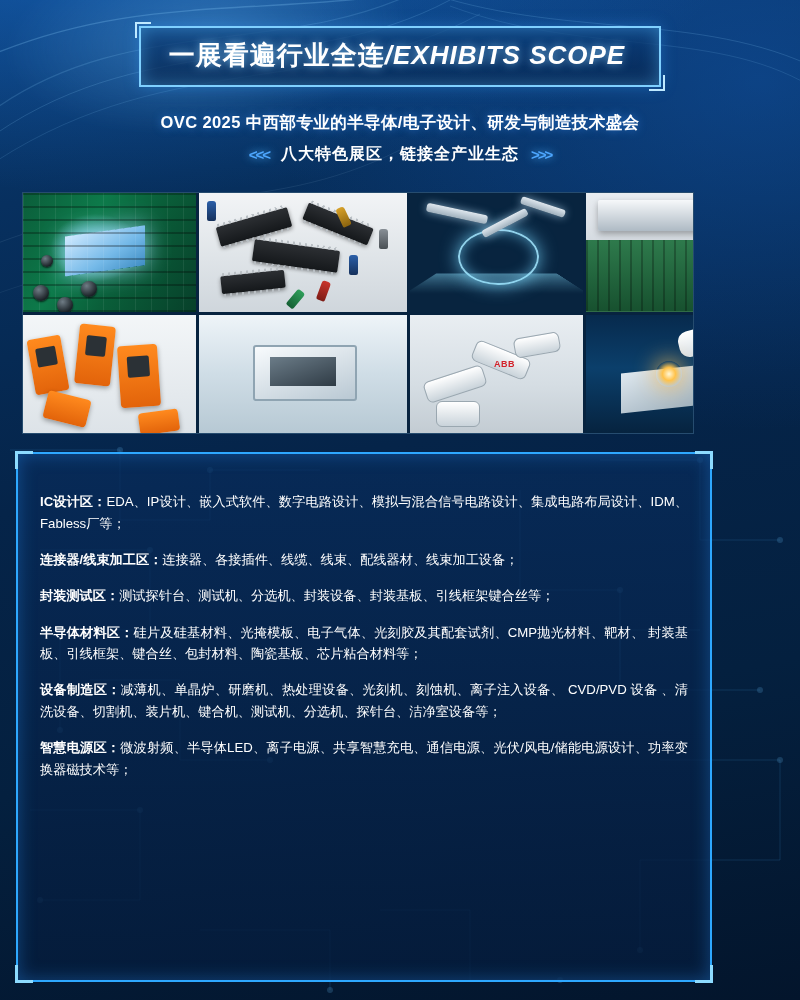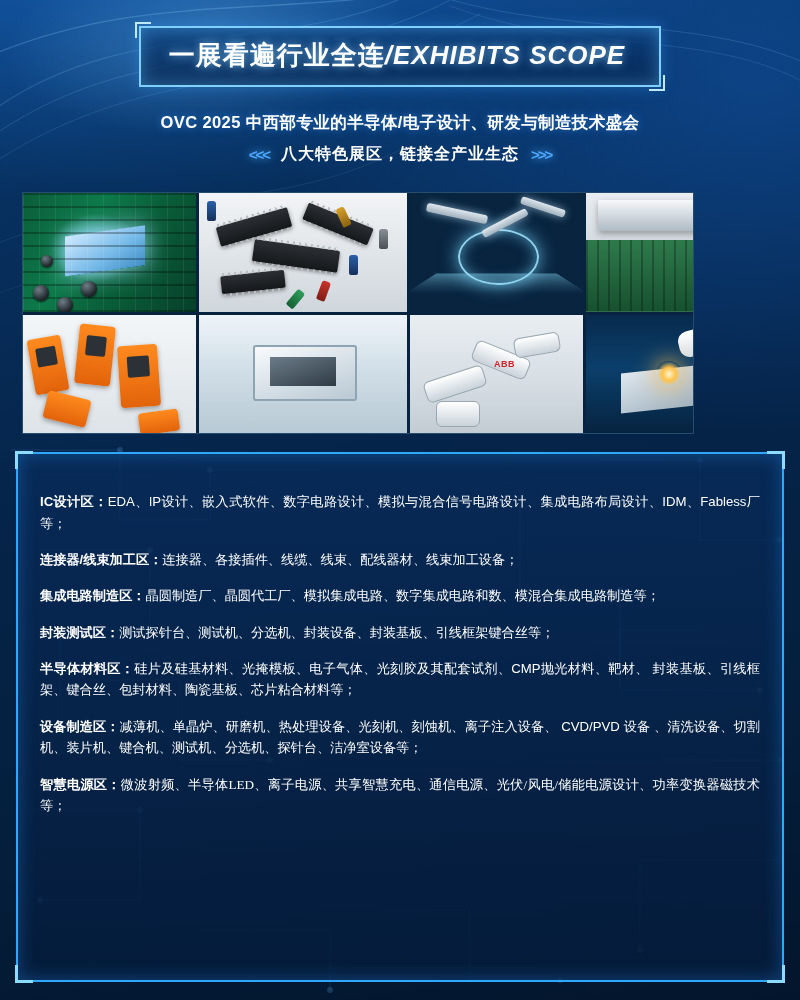--- a/index.html
+++ b/index.html
@@ -316,21 +316,21 @@
     position: absolute;
     background: linear-gradient(180deg, #ffffff, #d7dfe6);
     border-radius: 10px 4px 4px 10px;
   }
 
   
   .panel {
     position: absolute;
     left: 16px;
     top: 452px;
-    width: 768px;
+    width: 696px;
     height: 530px;
     border: 2px solid #2ea8ff;
     background: linear-gradient(180deg, rgba(8,44,92,0.72), rgba(5,28,60,0.82));
     box-shadow: 0 0 18px rgba(40,150,255,0.35) inset;
   }
   .panel .corner {
     position: absolute;
     width: 18px; height: 18px;
     border: 3px solid #8ddbff;
   }
@@ -344,21 +344,21 @@
     inset: 0;
     padding: 24px 22px 10px 22px;
   }
   .zone {
     margin-bottom: 15px;
     color: #ffffff;
     font-size: 13.2px;
     line-height: 1.62;
     text-align: justify;
   }
-  .zone:last-child { margin-bottom: 12px; font-family: Liberation Serif, serif; }
+  .zone:last-child { margin-bottom: 12px; }
   .zone .zname {
     font-weight: bold;
     color: #ffffff;
   }
   .zone .zlist { color: #ffffff; }
 </style>
 </head>
 <body>
 
 <div class="bg">
@@ -507,23 +507,20 @@
 
     <p class="zone">
       <span class="zname">IC设计区：</span><span class="zlist">EDA、IP设计、嵌入式软件、数字电路设计、模拟与混合信号电路设计、集成电路布局设计、IDM、Fabless厂等；</span>
     </p>
 
 
     <p class="zone">
       <span class="zname">连接器/线束加工区：</span><span class="zlist">连接器、各接插件、线缆、线束、配线器材、线束加工设备；</span>
     </p>
 
-    <p class="zone">
-      <span class="zname">集成电路制造区：</span><span class="zlist">晶圆制造厂、晶圆代工厂、模拟集成电路、数字集成电路和数、模混合集成电路制造等；</span>
-    </p>
 
     <p class="zone">
       <span class="zname">封装测试区：</span><span class="zlist">测试探针台、测试机、分选机、封装设备、封装基板、引线框架键合丝等；</span>
     </p>
 
     <p class="zone">
       <span class="zname">半导体材料区：</span><span class="zlist">硅片及硅基材料、光掩模板、电子气体、光刻胶及其配套试剂、CMP抛光材料、靶材、 封装基板、引线框架、键合丝、包封材料、陶瓷基板、芯片粘合材料等；</span>
     </p>
 
     <p class="zone">

